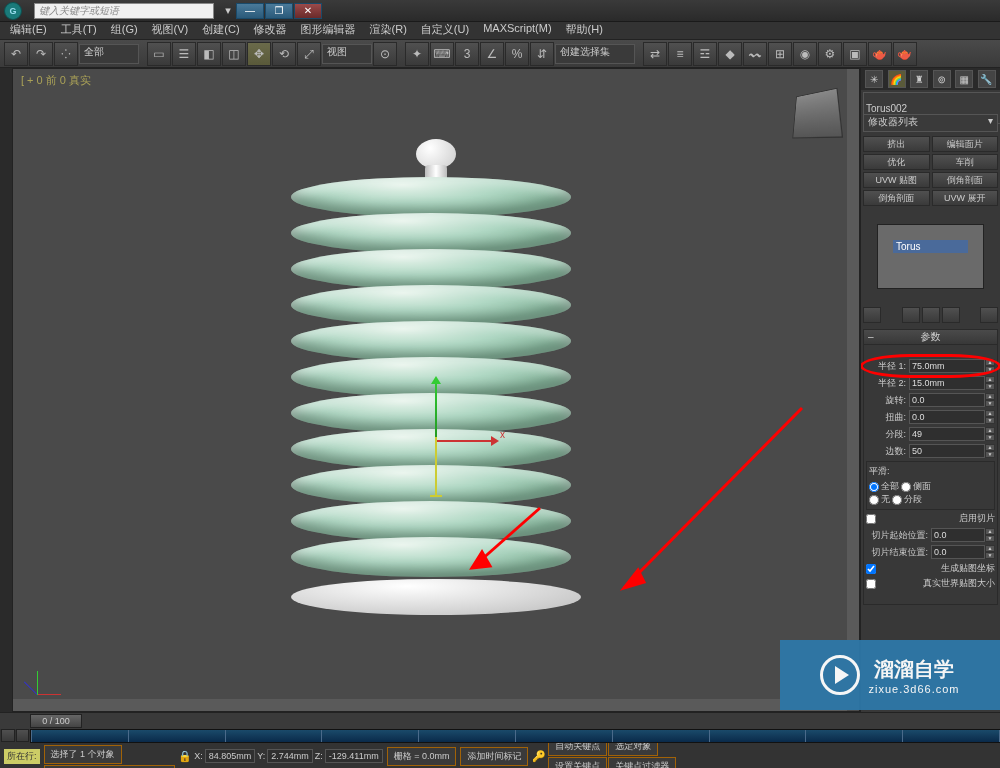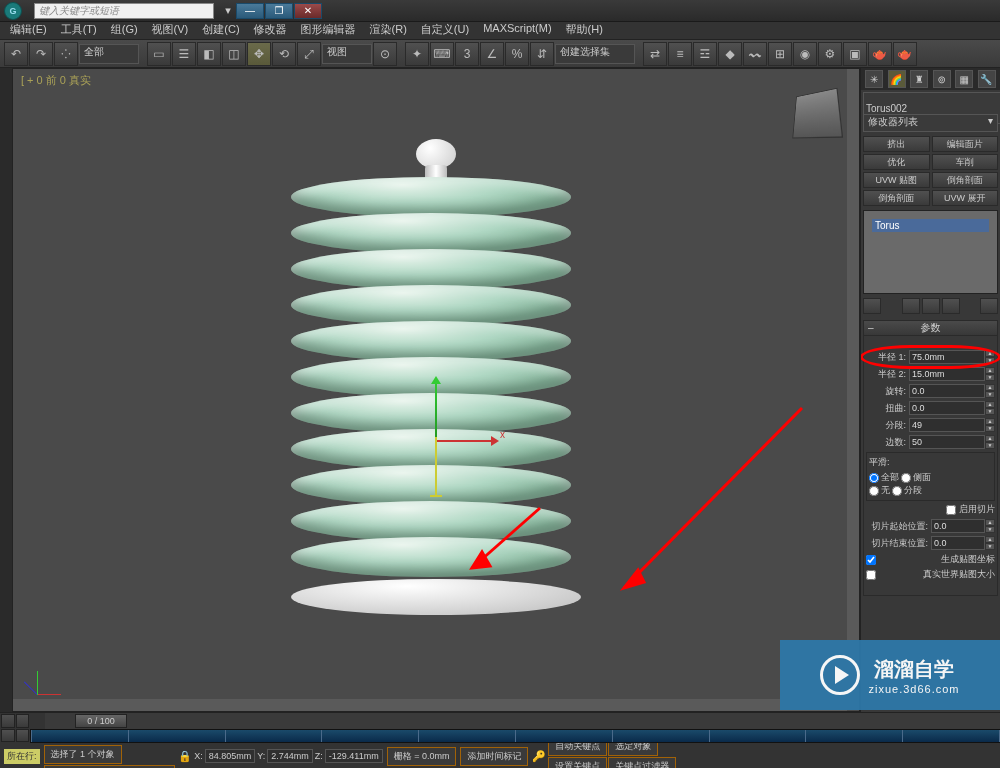--- a/index.html
+++ b/index.html
@@ -62,21 +62,21 @@
 
 .cmd-panel { width:140px; background:#383838; border-left:1px solid #222; display:flex; flex-direction:column; font-size:10px; overflow:hidden;}
 .cmd-tabs { height:22px; background:#2a2a2a; display:flex; justify-content:space-around; align-items:center; padding:2px;}
 .cmd-tabs .t { width:18px; height:18px; background:#444; border:1px solid #555; font-size:10px; display:flex; align-items:center; justify-content:center;}
 .cmd-tabs .t.active { background:#5a5a3a;}
 .obj-name { display:flex; height:18px; margin:2px;}
 .obj-name input { flex:1; background:#3a3a3a; border:1px solid #555; color:#ccc; font-size:10px; height:32px; padding:0 2px;}
 .dd { margin:2px; height:18px; background:#3a3a3a; border:1px solid #555; display:flex; align-items:flex-start; padding:0 4px; justify-content:space-between;}
 .btn-grid { display:grid; grid-template-columns:1fr 1fr; gap:2px; margin:2px;}
 .mini-btn { height:16px; background:linear-gradient(#505050,#3a3a3a); border:1px solid #2a2a2a; text-align:center; font-size:9px; line-height:14px;}
-.stack-list { margin:2px; height:84px; background:#6a6a6a; border:1px solid #222; padding:8px;}
+.stack-list { margin:16px; height:65px; background:#6a6a6a; border:1px solid #222; padding:15px;}
 .stack-list .sel { background:#4a6a9a; padding:1px 3px; color:#fff;}
 .pin-row { height:18px; margin:2px; display:flex; gap:2px;}
 .pin-row .p { width:18px; height:16px; background:linear-gradient(#505050,#3a3a3a); border:1px solid #2a2a2a;}
 .pin-row .sp { flex:1;}
 
 .rollout { margin:2px; background:#383838;}
 .roll-head { height:16px; background:linear-gradient(#4a4a4a,#383838); border:1px solid #2a2a2a; text-align:center; line-height:14px; position:relative;}
 .roll-head .minus { position:absolute; left:4px;}
 .roll-body { border:1px solid #2a2a2a; border-top:none; padding:12px 2px;}
 .param-row { display:flex; align-items:center; height:16px; margin:1px 0; gap:3px;}
@@ -93,21 +93,21 @@
 .smooth-grp { border:1px solid #2a2a2a; margin:2px 0; padding:3px 2px;}
 .smooth-grp .title { font-size:9px; margin-bottom:2px;}
 .radio-row { display:flex; gap:2px; align-items:center; font-size:9px;}
 .radio-row input { width:10px; height:10px;}
 
 .chk-row { display:flex; align-items:center; gap:3px; font-size:9px; margin:2px 0;justify-content:space-between;}
 .chk-row input { width:10px; height:10px;}
 
 
 .bottom { position:absolute; bottom:0; left:0; right:0; height:56px; background:#333; border-top:1px solid #222;}
-.timeline { height:16px; background:#3a3a3a; display:flex; align-items:center; font-size:9px; padding-left:30px; position:relative;margin-left:45px;}
+.timeline { height:16px; background:#3a3a3a; display:flex; align-items:center; font-size:9px; padding-left:30px; position:relative;}
 .time-slider { position:absolute; left:30px; width:52px; height:14px; background:linear-gradient(#666,#444); border:1px solid #222; text-align:center; line-height:12px; font-size:9px;}
 .track-ruler { height:14px; background:linear-gradient(#1a4a6a,#0a2a4a); margin-left:30px; position:relative; border:1px solid #111;}
 .track-ruler .tick { position:absolute; top:0; bottom:0; width:1px; background:#4a6a8a;}
 .bot-status { height:26px; display:flex; align-items:center; gap:4px; padding:2px 4px; background:#333;}
 .bot-status .sect { display:flex; align-items:center; gap:2px; height:100%;}
 .bot-status .box { padding:2px 6px; background:#3a3a3a; border:1px solid #a16207; font-size:9px; white-space:nowrap;}
 .bot-status .coord { background:#2f2f2f; border:1px solid #555; padding:1px 3px; font-size:9px;}
 .bot-status .ykw { background:#cc6; color:#333; padding:1px 3px; font-size:9px;}
 .left-lower-btns { position:absolute; left:0; top:0; width:30px; height:30px; display:grid; grid-template-columns:1fr 1fr; gap:1px; padding:1px;}
 .left-lower-btns div { background:linear-gradient(#505050,#3a3a3a); border:1px solid #222;}
@@ -351,21 +351,21 @@
               <span>侧面</span>
           </div>
           <div class="radio-row">
             <input type="radio" style="">
               <span>无</span>
             <input type="radio" style="">
               <span>分段</span>
           </div>
         </div>
 
-        <div class="chk-row" style="justify-content:flex-end;">
+        <div class="chk-row" style="justify-content:space-between;">
           <input type="checkbox" style="">
             <span>启用切片</span>
         </div>
         <div class="param-row">
           <div class="lbl" style="width:62px;">切片起始位置:</div>
           <div class="spinner">
               <input disabled="" value="0.0" style="">
               <div class="sp-btns">
                 <div>▲</div>
                 <div>▼</div>

